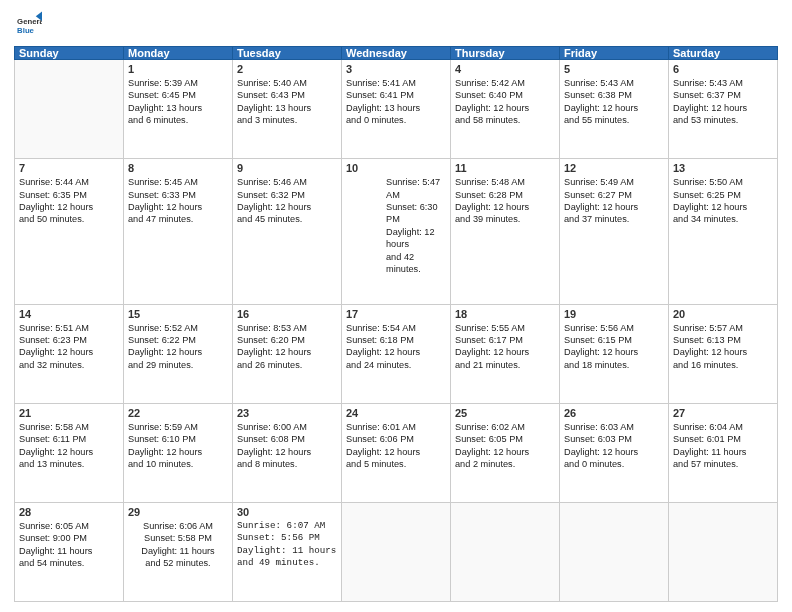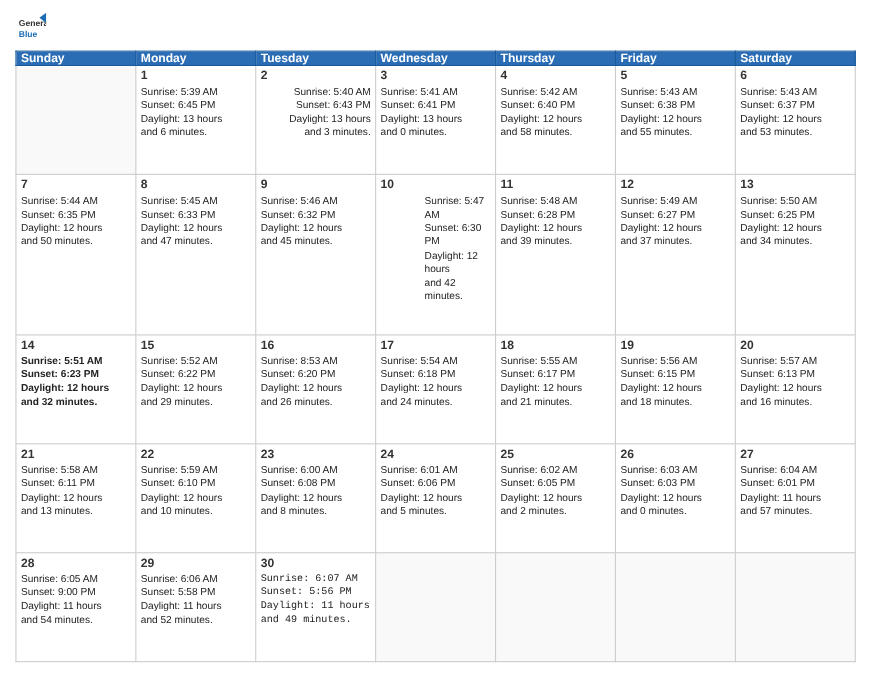--- a/index.html
+++ b/index.html
@@ -122,21 +122,21 @@
           <td class="empty"></td>
           <td>
             <span class="day-num">1</span>
             <div class="cell-content" style="white-space: pre-line;">Sunrise: 5:39 AM
 Sunset: 6:45 PM
 Daylight: 13 hours
 and 6 minutes.</div>
           </td>
           <td>
             <span class="day-num">2</span>
-            <div class="cell-content" style="white-space: pre-line; text-align: right;">Sunrise: 5:40 AM
+            <div class="cell-content" style="white-space: pre-line;">Sunrise: 5:40 AM
 Sunset: 6:43 PM
 Daylight: 13 hours
 and 3 minutes.</div>
           </td>
           <td>
             <span class="day-num">3</span>
             <div class="cell-content" style="white-space: pre-line;">Sunrise: 5:41 AM
 Sunset: 6:41 PM
 Daylight: 13 hours
 and 0 minutes.</div>
@@ -210,21 +210,21 @@
             <span class="day-num">13</span>
             <div class="cell-content" style="white-space: pre-line;">Sunrise: 5:50 AM
 Sunset: 6:25 PM
 Daylight: 12 hours
 and 34 minutes.</div>
           </td>
         </tr>
         <tr>
           <td>
             <span class="day-num">14</span>
-            <div class="cell-content" style="white-space: pre-line; font-weight: bold;">Sunrise: 5:51 AM
+            <div class="cell-content" style="white-space: pre-line;">Sunrise: 5:51 AM
 Sunset: 6:23 PM
 Daylight: 12 hours
 and 32 minutes.</div>
           </td>
           <td>
             <span class="day-num">15</span>
             <div class="cell-content" style="white-space: pre-line;">Sunrise: 5:52 AM
 Sunset: 6:22 PM
 Daylight: 12 hours
 and 29 minutes.</div>
@@ -319,21 +319,21 @@
         <tr>
           <td>
             <span class="day-num">28</span>
             <div class="cell-content" style="white-space: pre-line;">Sunrise: 6:05 AM
 Sunset: 9:00 PM
 Daylight: 11 hours
 and 54 minutes.</div>
           </td>
           <td>
             <span class="day-num">29</span>
-            <div class="cell-content" style="white-space: pre-line;">Sunrise: 6:06 AM
+            <div class="cell-content" style="white-space: pre-line; text-align: center;">Sunrise: 6:06 AM
 Sunset: 5:58 PM
 Daylight: 11 hours
 and 52 minutes.</div>
           </td>
           <td>
             <span class="day-num">30</span>
             <div class="cell-content" style="white-space: pre-line; font-family: Liberation Mono, monospace;">Sunrise: 6:07 AM
 Sunset: 5:56 PM
 Daylight: 11 hours
 and 49 minutes.</div>

